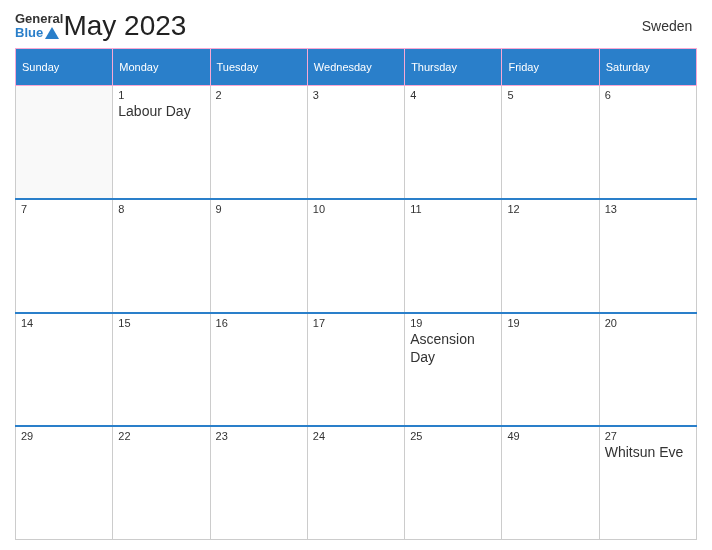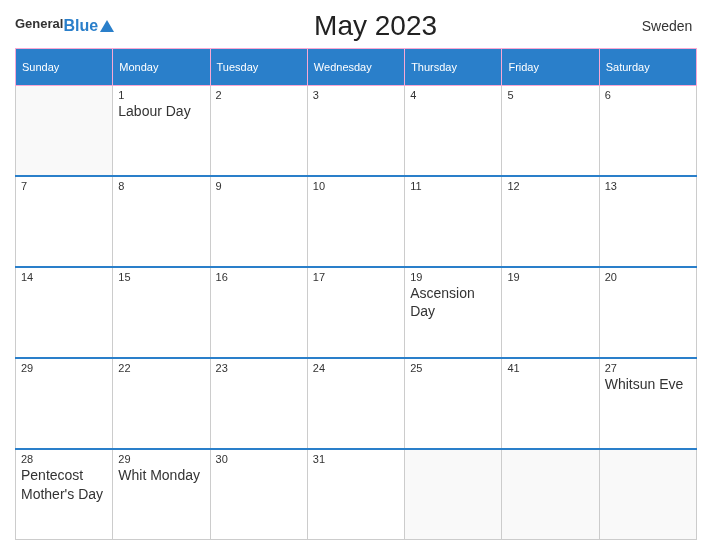--- a/index.html
+++ b/index.html
@@ -21,53 +21,53 @@
 
     .header {
       display: flex;
       align-items: center;
       justify-content: space-between;
       margin-bottom: 6px;
     }
 
     .logo-area {
       display: flex;
+      flex-direction: column;
       align-items: flex-start;
     }
 
     .logo-general {
       font-size: 13px;
       font-weight: bold;
       color: #333;
       line-height: 1;
     }
 
     .logo-blue {
-      font-size: 16px;
+      font-size: 13px;
       font-weight: bold;
       color: #2a7fca;
       display: flex;
       align-items: center;
     }
 
     .logo-triangle {
       width: 0;
       height: 0;
       border-left: 7px solid transparent;
       border-right: 7px solid transparent;
       border-bottom: 12px solid #2a7fca;
       margin-left: 2px;
       display: inline-block;
     }
 
     .calendar-title {
       font-size: 28px;
       font-weight: normal;
       color: #222;
-      text-align: center;
       flex: 1;
     }
 
     .country-label {
       font-size: 14px;
       color: #333;
       text-align: center;
       min-width: 60px;
     }
 
@@ -228,42 +228,22 @@
           <td>
             <span class="day-number">23</span>
           </td>
           <td>
             <span class="day-number">24</span>
           </td>
           <td>
             <span class="day-number">25</span>
           </td>
           <td>
-            <span class="day-number">41</span>
+            <span class="day-number">49</span>
           </td>
           <td>
             <span class="day-number">27</span>
             <span class="event-label">Whitsun Eve</span>
           </td>
-        </tr>
-        <tr class="row-separator">
-          <td>
-            <span class="day-number">28</span>
-            <span class="event-label">Pentecost</span>
-            <span class="event-label">Mother's Day</span>
-          </td>
-          <td>
-            <span class="day-number">29</span>
-            <span class="event-label">Whit Monday</span>
-          </td>
-          <td>
-            <span class="day-number">30</span>
-          </td>
-          <td>
-            <span class="day-number">31</span>
-          </td>
-          <td class="empty-cell"></td>
-          <td class="empty-cell"></td>
-          <td class="empty-cell"></td>
         </tr>
       </tbody>
   </table>
 </div>
 
 </body></html>

